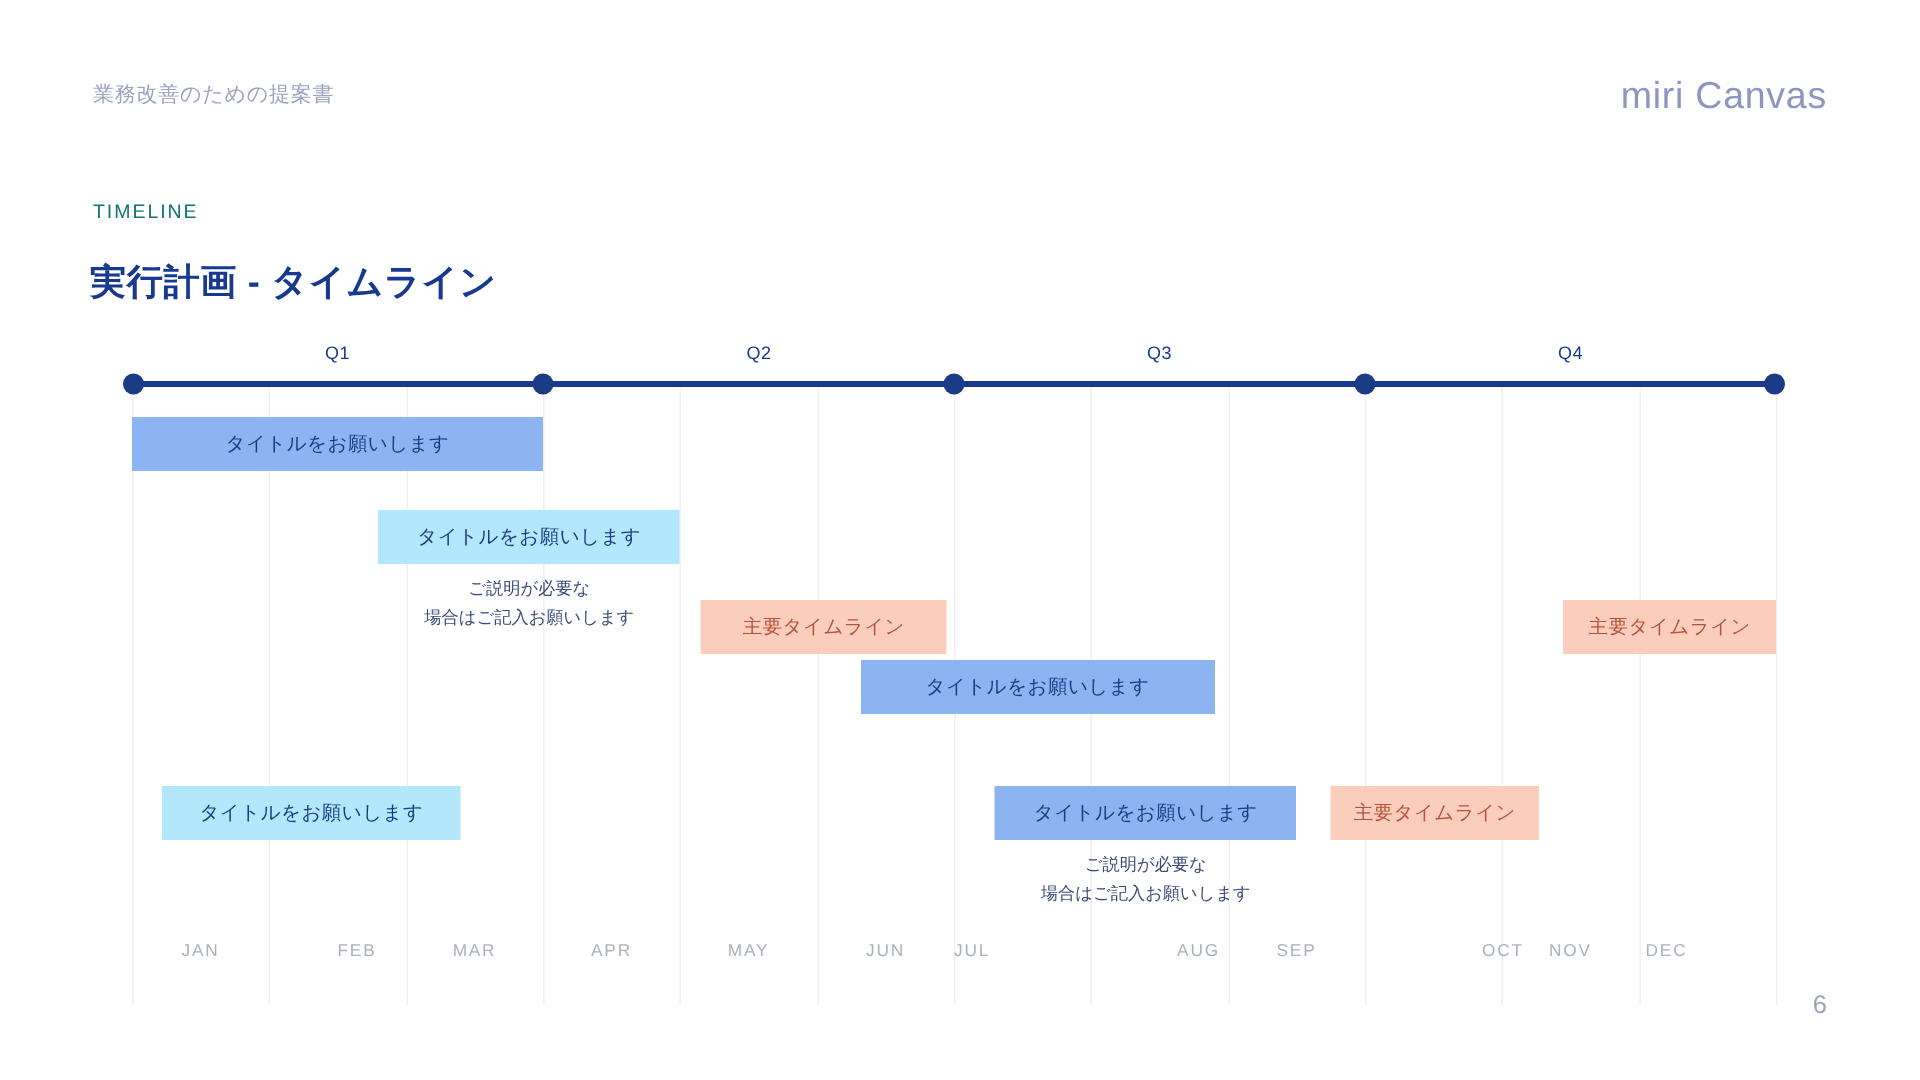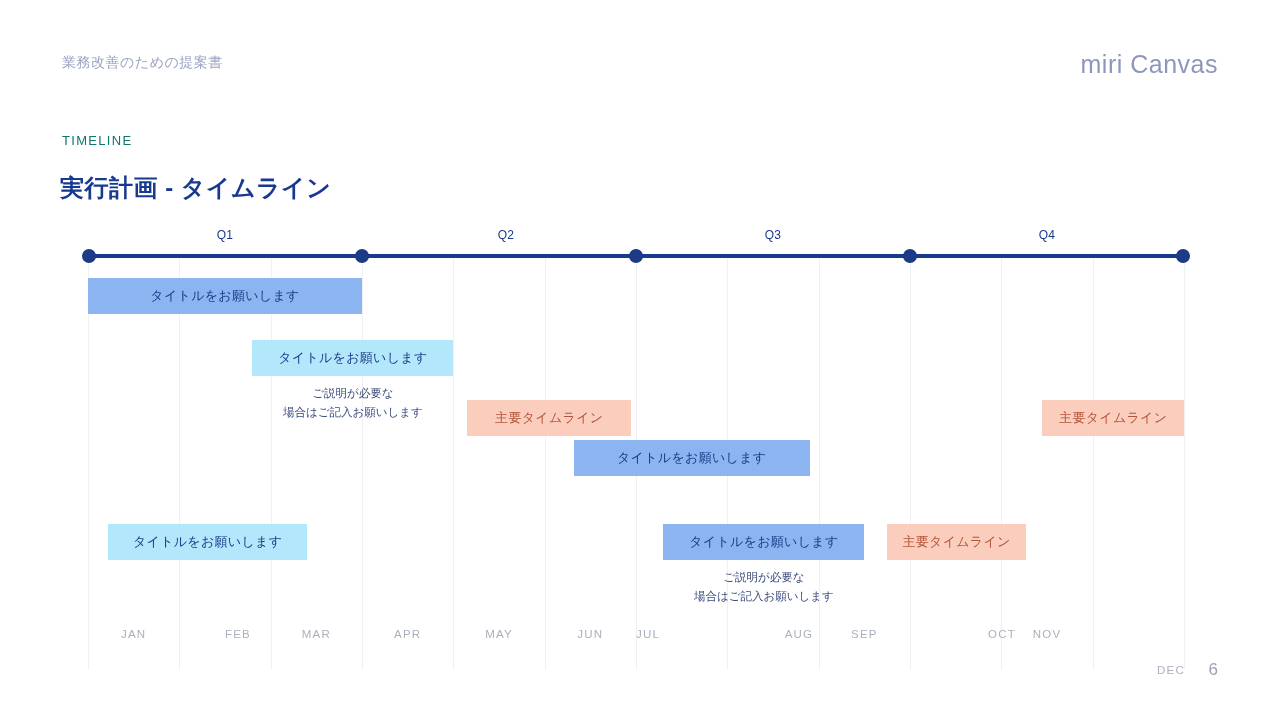--- a/index.html
+++ b/index.html
@@ -224,17 +224,17 @@
       <div class="month-label" style="left: 150px;">FEB</div>
       <div class="month-label" style="left: 228.333px;">MAR</div>
       <div class="month-label" style="left: 319.667px;">APR</div>
       <div class="month-label" style="left: 411px;">MAY</div>
       <div class="month-label" style="left: 502.333px;">JUN</div>
       <div class="month-label" style="left: 560px;">JUL</div>
       <div class="month-label" style="left: 711px;">AUG</div>
       <div class="month-label" style="left: 776.333px;">SEP</div>
       <div class="month-label" style="left: 884px; margin-left: 30px;">OCT</div>
       <div class="month-label" style="left: 959px;">NOV</div>
-      <div class="month-label" style="left: 1083px; margin-top: 36px;">DEC</div>
+      <div class="month-label" style="left: 1023px;">DEC</div>
     </div>
 </div>
 
 <div id="page-number">6</div>
 
 </body></html>

